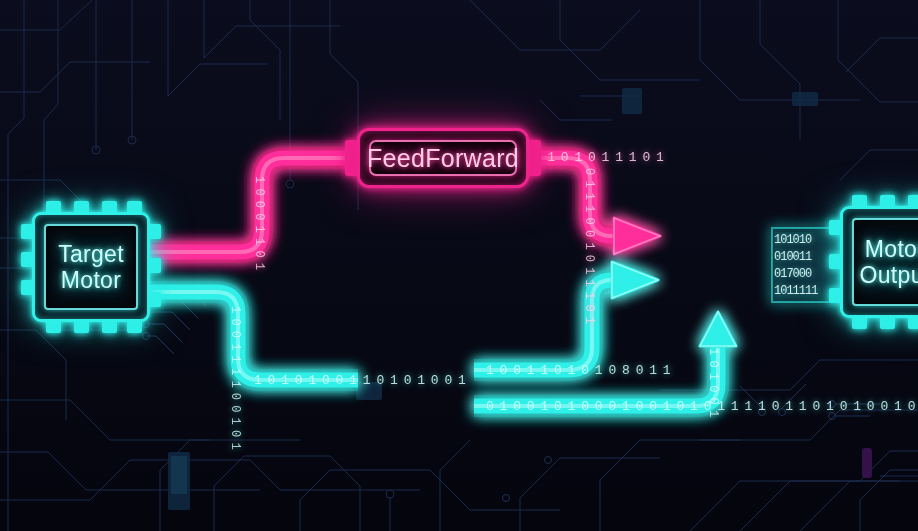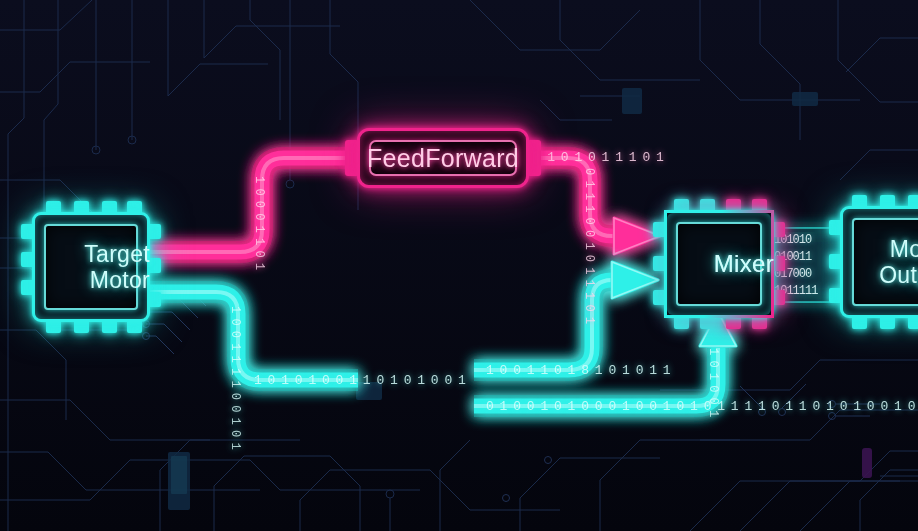--- a/index.html
+++ b/index.html
@@ -17,21 +17,21 @@
   .chipbody{position:absolute;left:0;top:0;right:0;bottom:0;border-radius:9px;}
   .chiplabel{position:absolute;left:0;right:0;top:50%;transform:translateY(-50%);
              text-align:center;line-height:1.13;letter-spacing:.3px;}
   .cy .chipbody{background:#07101a;
       border:3px solid #2ff0e8;
       box-shadow:0 0 5px #2ff0e8,0 0 16px rgba(47,240,232,.85),0 0 38px rgba(47,240,232,.5),
                  inset 0 0 9px rgba(47,240,232,.55);}
   .cy .inner{position:absolute;left:9px;top:9px;right:9px;bottom:9px;border-radius:4px;
       border:2px solid rgba(120,255,250,.85);background:#060d15;
       box-shadow:0 0 6px rgba(47,240,232,.8),inset 0 0 16px rgba(0,0,0,.9);}
-  .cy .chiplabel{color:#cffdfb;text-shadow:0 0 5px #5ff7f0,0 0 14px rgba(47,240,232,.9);text-align:right;}
+  .cy .chiplabel{color:#cffdfb;text-shadow:0 0 5px #5ff7f0,0 0 14px rgba(47,240,232,.9);}
   .pk .chipbody{background:#150612;border:3px solid #f0238c;border-radius:12px;
       box-shadow:0 0 6px #f0238c,0 0 18px rgba(240,35,140,.85),0 0 44px rgba(240,35,140,.55),
                  inset 0 0 10px rgba(240,35,140,.6);}
   .pk .inner{position:absolute;left:9px;top:9px;right:9px;bottom:9px;border-radius:7px;
       border:2px solid rgba(255,130,195,.9);background:#12050f;
       box-shadow:0 0 7px rgba(240,35,140,.8),inset 0 0 16px rgba(0,0,0,.9);}
   .pk .chiplabel{color:#ffcce6;text-shadow:0 0 5px #ff4fa8,0 0 15px rgba(240,35,140,.95);}
   
   .pin{position:absolute;background:#2ff0e8;border-radius:2px;
        box-shadow:0 0 6px #2ff0e8,0 0 14px rgba(47,240,232,.8);}
@@ -216,21 +216,21 @@
                 writing-mode:vertical-rl;text-shadow:0 0 6px rgba(255,120,190,.9);">1 0 0 0 1 1 0 1</div>
     <div class="bin" style="left:520px;top:150px;font-size:13px;color:#ffd6ec;opacity:.85;letter-spacing:-1px;
                 text-shadow:0 0 6px rgba(255,120,190,.9);">0 1 1 0 1 0 1 1 1 0 1</div>
     <div class="bin" style="left:582px;top:168px;font-size:12px;color:#ffd6ec;opacity:.8;letter-spacing:-1px;
                 writing-mode:vertical-rl;text-shadow:0 0 6px rgba(255,120,190,.9);">0 1 1 1 0 0 1 0 1 1 1 0 1</div>
     <div class="bin" style="left:228px;top:306px;font-size:12px;color:#d8fffd;opacity:.8;letter-spacing:-1px;
                 writing-mode:vertical-rl;text-shadow:0 0 6px rgba(80,240,232,.9);">1 0 0 1 1 1 1 0 0 1 0 1</div>
     <div class="bin" style="left:254px;top:373px;font-size:13px;color:#d8fffd;opacity:.85;letter-spacing:-1px;
                 text-shadow:0 0 6px rgba(80,240,232,.9);">1 0 1 0 1 0 0 1 1 0 1 0 1 0 0 1</div>
     <div class="bin" style="left:486px;top:363px;font-size:13px;color:#d8fffd;opacity:.85;letter-spacing:-1px;
-                text-shadow:0 0 6px rgba(80,240,232,.9);">1 0 0 1 1 0 1 8 1 0 1 0 1 1</div>
+                text-shadow:0 0 6px rgba(80,240,232,.9);">1 0 0 1 1 0 1 0 1 0 8 0 1 1</div>
     <div class="bin" style="left:486px;top:399px;font-size:13px;color:#d8fffd;opacity:.85;letter-spacing:-1px;
                 text-shadow:0 0 6px rgba(80,240,232,.9);">0 1 0 0 1 0 1 0 0 0 1 0 0 1 0 1 0 1 1 1 1 0 1 1 0 1 0 1 0 0 1 0 1</div>
     <div class="bin" style="left:706px;top:348px;font-size:12px;color:#d8fffd;opacity:.8;letter-spacing:-1px;
                 writing-mode:vertical-rl;text-shadow:0 0 6px rgba(80,240,232,.9);">1 0 1 0 0 1</div>
   </div>
 
   <div style="position:absolute;left:774px;top:232px;width:86px;font-family:'Liberation Mono',monospace;
               font-size:12px;line-height:17px;color:#e8fffe;opacity:.9;letter-spacing:-1px;
               text-shadow:0 0 6px rgba(80,240,232,.9);overflow:hidden;">
     <div>101010</div>
@@ -266,42 +266,20 @@
   <div class="chip pk" style="left:357px;top:128px;width:172px;height:60px;">
     <div class="pin p" style="left:-12px;top:12px;width:14px;height:36px;border-radius:3px;"></div>
     <div class="pin p" style="right:-12px;top:12px;width:14px;height:36px;border-radius:3px;"></div>
     <div class="chipbody">
       <div class="inner"></div>
     </div>
     <div class="chiplabel" style="font-size:25px;">FeedForward</div>
   </div>
 
 
-  <div class="chip cy" style="left:664px;top:210px;width:110px;height:108px;">
-    <div class="pin" style="left:10px;top:-11px;width:15px;height:13px;"></div>
-    <div class="pin" style="left:36px;top:-11px;width:15px;height:13px;"></div>
-    <div class="pin p" style="left:62px;top:-11px;width:15px;height:13px;"></div>
-    <div class="pin p" style="left:88px;top:-11px;width:15px;height:13px;"></div>
-    <div class="pin" style="left:10px;bottom:-11px;width:15px;height:13px;"></div>
-    <div class="pin" style="left:36px;bottom:-11px;width:15px;height:13px;"></div>
-    <div class="pin p" style="left:62px;bottom:-11px;width:15px;height:13px;"></div>
-    <div class="pin p" style="left:88px;bottom:-11px;width:15px;height:13px;"></div>
-    <div class="pin" style="left:-11px;top:12px;width:13px;height:15px;"></div>
-    <div class="pin" style="left:-11px;top:46px;width:13px;height:15px;"></div>
-    <div class="pin" style="left:-11px;top:80px;width:13px;height:15px;"></div>
-    <div class="pin p" style="right:-11px;top:12px;width:13px;height:15px;"></div>
-    <div class="pin p" style="right:-11px;top:46px;width:13px;height:15px;"></div>
-    <div class="pin p" style="right:-11px;top:80px;width:13px;height:15px;"></div>
-    <div class="chipbody" style="border-image:linear-gradient(100deg,#2ff0e8 45%,#f0238c 100%) 1;
-                box-shadow:0 0 5px #2ff0e8,0 0 18px rgba(47,240,232,.7),
-                           8px 0 26px rgba(240,35,140,.55),inset 0 0 9px rgba(47,240,232,.45);">
-      <div class="inner"></div>
-    </div>
-    <div class="chiplabel mixlabel" style="font-size:24px;">Mixer</div>
-  </div>
 
   <div class="chip cy" style="left:840px;top:206px;width:110px;height:112px;">
     <div class="pin" style="left:12px;top:-11px;width:15px;height:13px;"></div>
     <div class="pin" style="left:40px;top:-11px;width:15px;height:13px;"></div>
     <div class="pin" style="left:68px;top:-11px;width:15px;height:13px;"></div>
     <div class="pin" style="left:12px;bottom:-11px;width:15px;height:13px;"></div>
     <div class="pin" style="left:40px;bottom:-11px;width:15px;height:13px;"></div>
     <div class="pin" style="left:68px;bottom:-11px;width:15px;height:13px;"></div>
     <div class="pin" style="left:-11px;top:14px;width:13px;height:15px;"></div>
     <div class="pin" style="left:-11px;top:48px;width:13px;height:15px;"></div>

